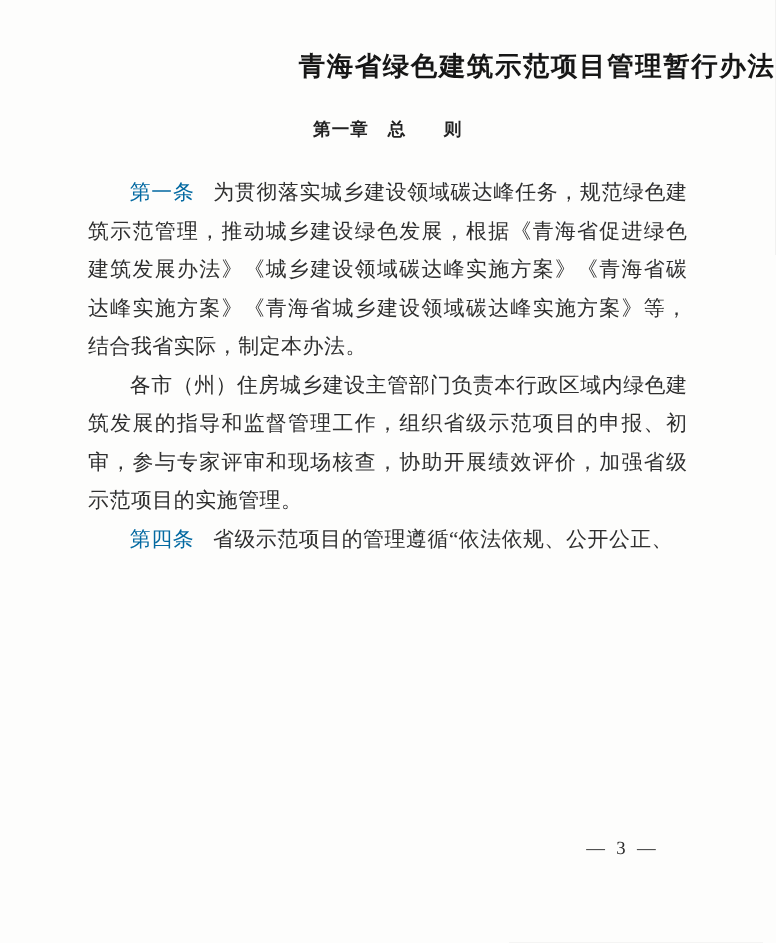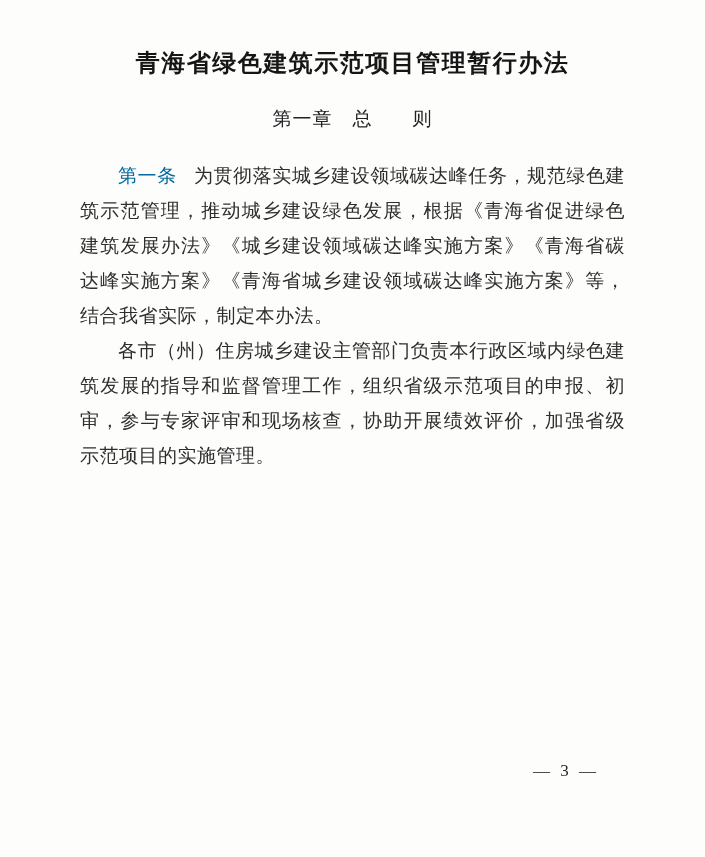--- a/index.html
+++ b/index.html
@@ -14,32 +14,33 @@
     margin: 0 auto;
     background: #fdfdfc;
     box-sizing: border-box;
     padding-top: 48px;
     font-family: "Liberation Serif", serif;
     color: #2b2b2b;
     overflow: hidden;
   }
   .doc-title {
     margin: 0;
-    text-align: center;
+    text-align: right;
     font-size: 24px;
     font-weight: 700;
     letter-spacing: 1.5px;
     line-height: 30px;
     color: #161616;
+    font-family: Liberation Mono, monospace;
   }
   .chapter-heading {
     margin: 29px 0 0 0;
     text-align: center;
-    font-size: 19px;
-    font-weight: 400;
+    font-size: 16px;
+    font-weight: 700;
     letter-spacing: 1px;
     line-height: 24px;
     color: #222222;
   }
   .body-text {
     width: 545px;
     margin: 27px auto 0 auto;
     font-size: 19px;
     line-height: 35px;
     letter-spacing: 0.5px;
@@ -79,18 +80,19 @@
   <h2 class="chapter-heading">第一章　总　　则</h2>
 
   <div class="body-text">
 
     <p class="para"><span class="para-label">第一条</span><span class="para-text">为贯彻落实城乡建设领域碳达峰任务，规范绿色建筑示范管理，推动城乡建设绿色发展，根据《青海省促进绿色建筑发展办法》《城乡建设领域碳达峰实施方案》《青海省碳达峰实施方案》《青海省城乡建设领域碳达峰实施方案》等，结合我省实际，制定本办法。</span></p>
 
 
 
     <p class="para"><span class="para-label"></span><span class="para-text">各市（州）住房城乡建设主管部门负责本行政区域内绿色建筑发展的指导和监督管理工作，组织省级示范项目的申报、初审，参与专家评审和现场核查，协助开展绩效评价，加强省级示范项目的实施管理。</span></p>
 
+    <p class="para"><span class="para-label">第四条</span><span class="para-text">省级示范项目的管理遵循“依法依规、公开公正、</span></p>
 
   </div>
 
   <div class="page-number">— 3 —</div>
 
 </div>
 
 </body></html>

